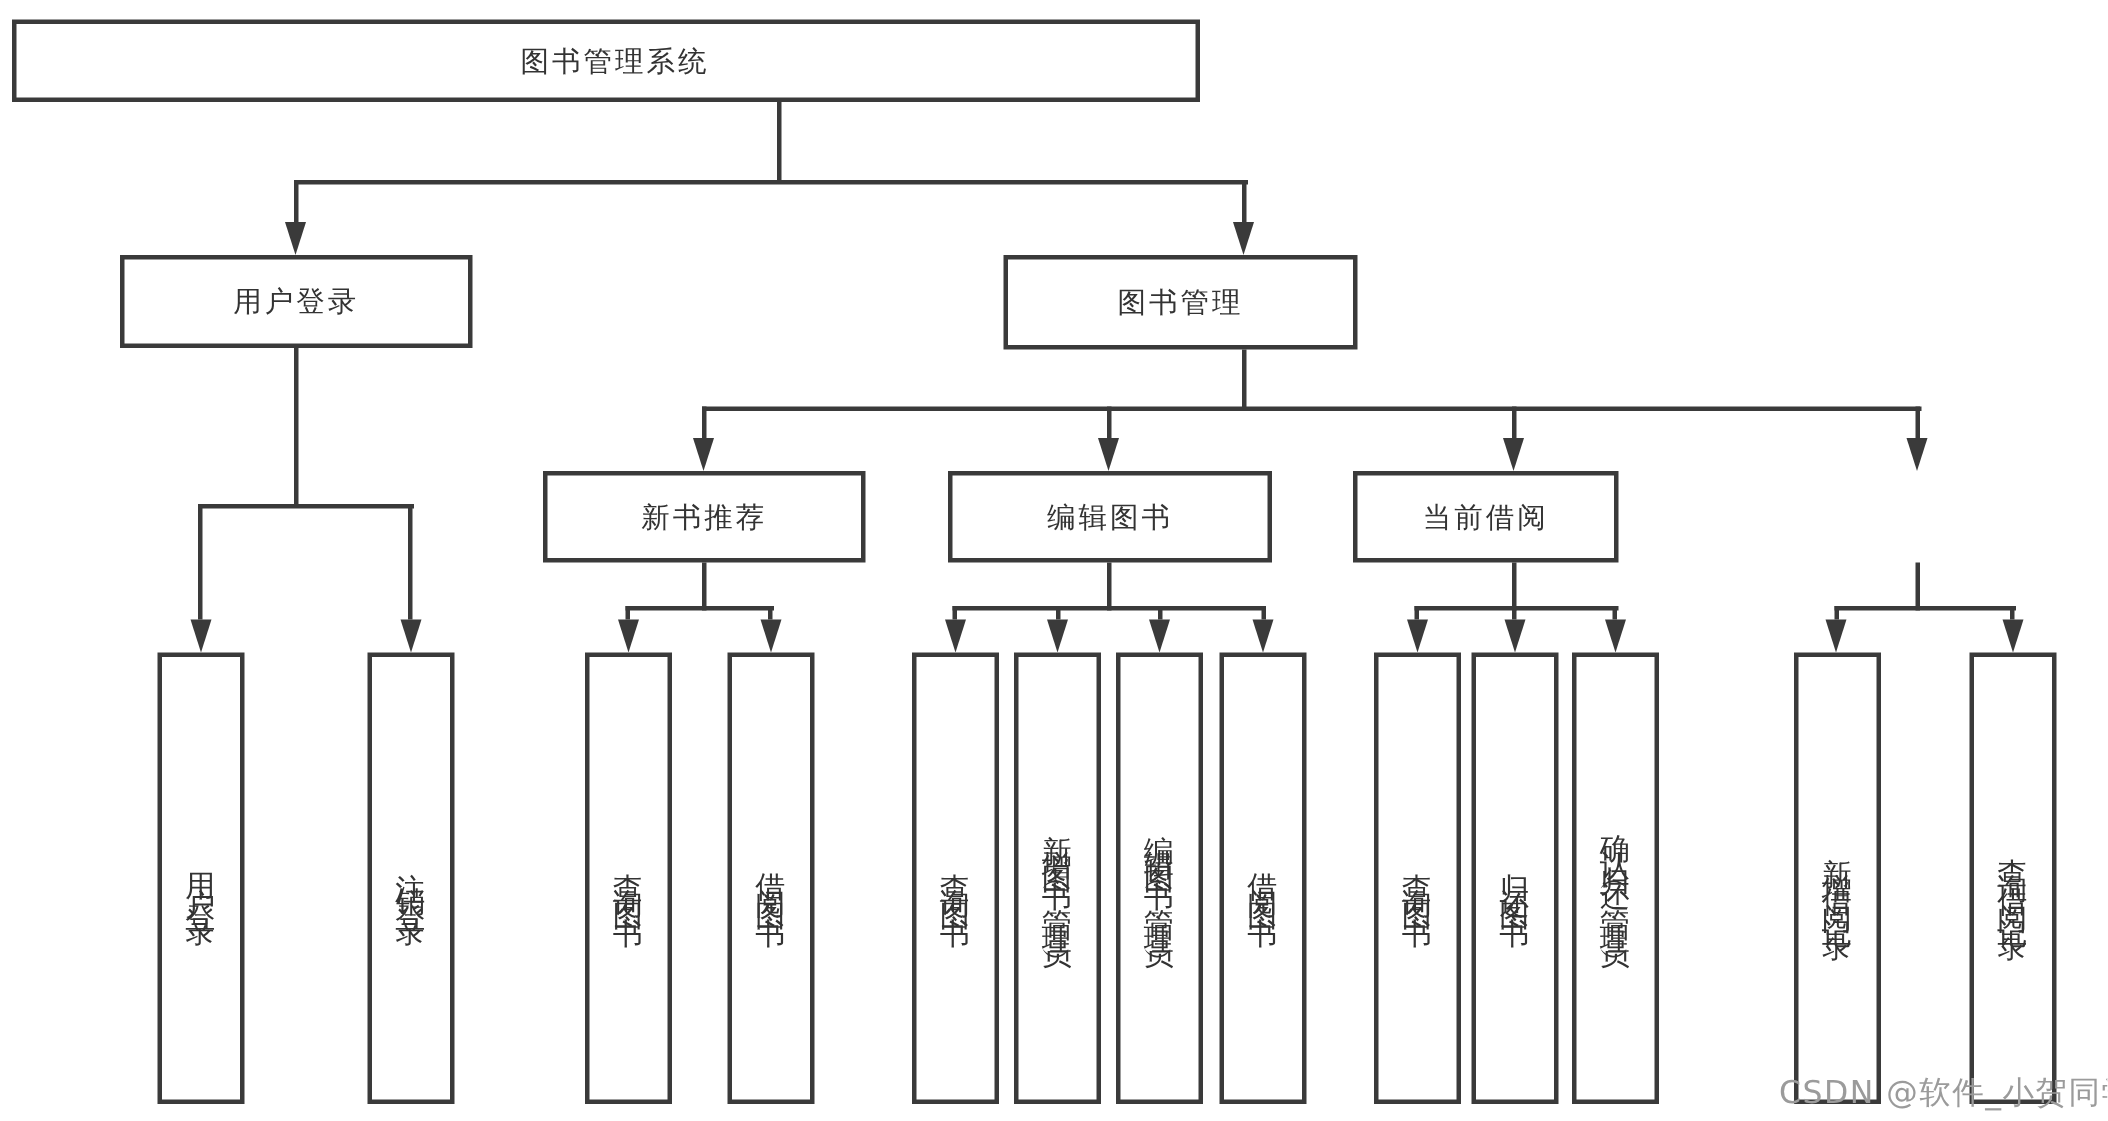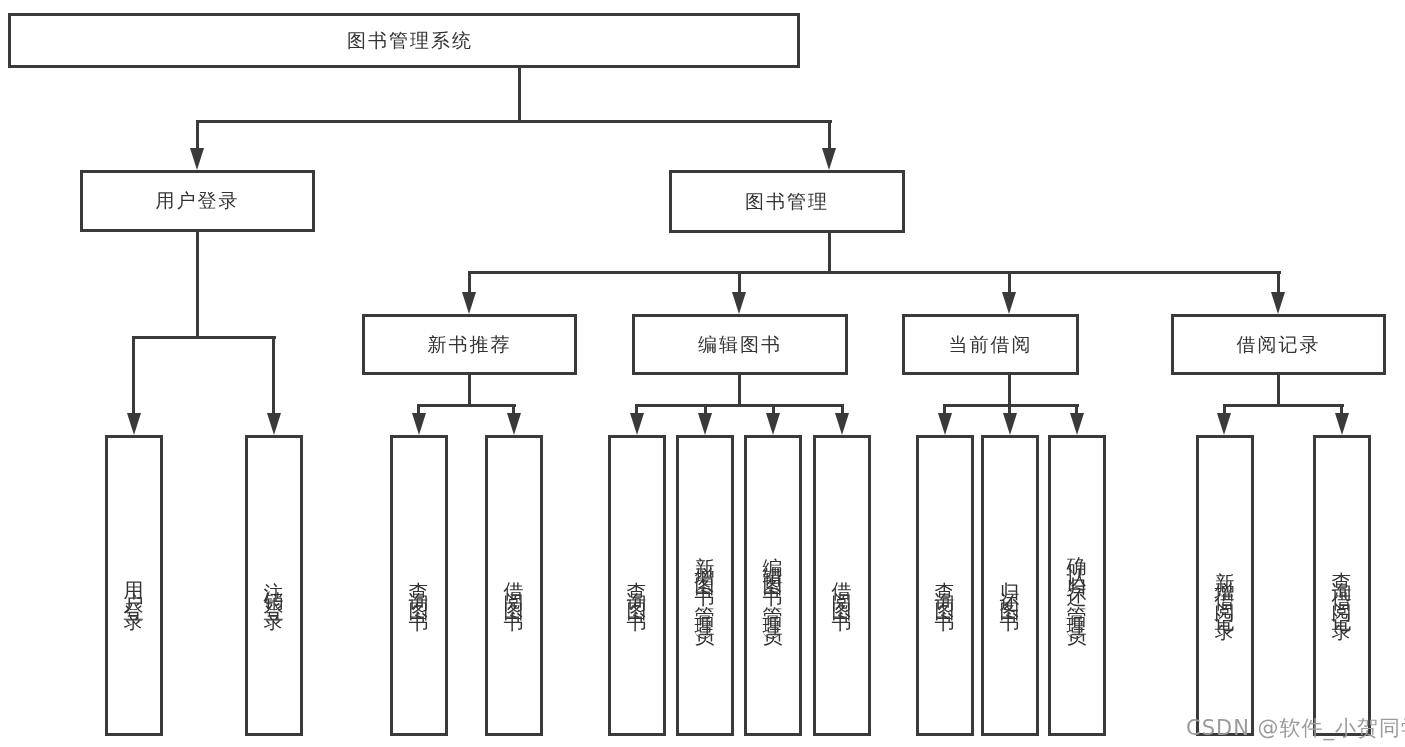--- a/index.html
+++ b/index.html
@@ -86,23 +86,20 @@
 
   <div class="node node-h" style="left:362px;top:314px;width:215px;height:61px;">
     <span>新书推荐</span>
   </div>
   <div class="node node-h" style="left:632px;top:314px;width:216px;height:61px;">
     <span>编辑图书</span>
   </div>
   <div class="node node-h" style="left:902px;top:314px;width:177px;height:61px;">
     <span>当前借阅</span>
   </div>
-  <div class="node node-h" style="left:1171px;top:314px;width:215px;height:61px;">
-    <span>借阅记录</span>
-  </div>
 
   <div class="vline" style="left:468px;top:375px;height:32px;"></div>
   <div class="hline" style="left:417px;top:404px;width:99px;"></div>
   <div class="vline" style="left:417px;top:404px;height:9px;"></div>
   <div class="arrow" style="left:412px;top:413px;"></div>
   <div class="vline" style="left:512px;top:404px;height:9px;"></div>
   <div class="arrow" style="left:507px;top:413px;"></div>
 
   <div class="vline" style="left:738px;top:375px;height:32px;"></div>
   <div class="hline" style="left:635px;top:404px;width:209px;"></div>

